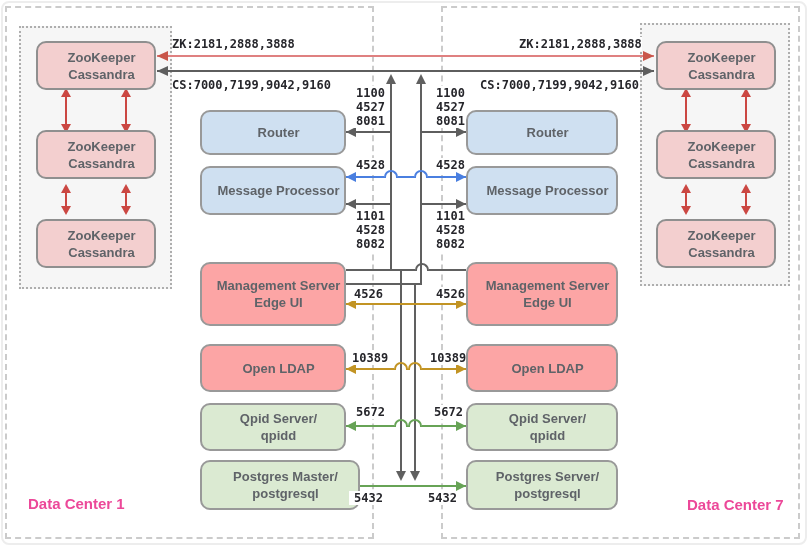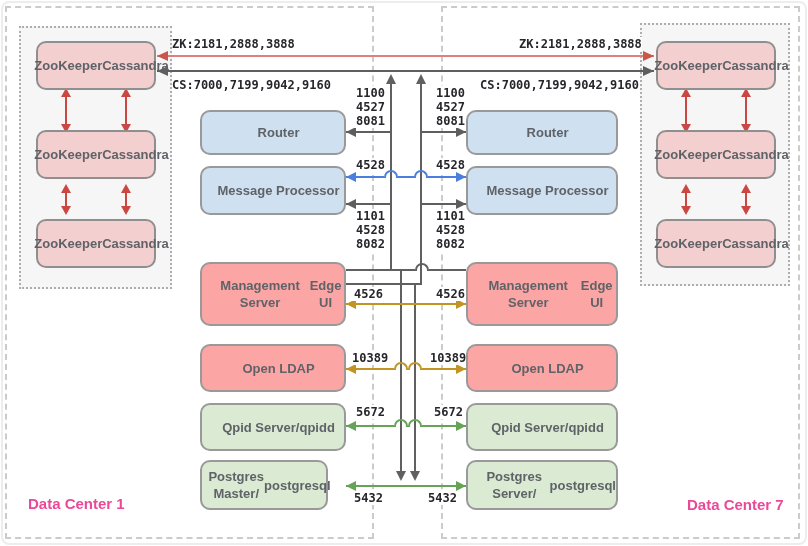--- a/index.html
+++ b/index.html
@@ -2,21 +2,21 @@
 <html><head>
 <meta charset="utf-8">
 <style>
   html,body{margin:0;padding:0;background:#fff;}
   .canvas{position:relative;width:808px;height:546px;background:#fff;overflow:hidden;
           font-family:"Liberation Sans",sans-serif;}
   .frame{position:absolute;left:1px;top:1px;right:1px;bottom:1px;border:2px solid #ededed;border-radius:8px;}
   .dcrect{position:absolute;border:2px dashed #cbcbcb;box-sizing:border-box;}
   .cluster{position:absolute;border:2px dotted #aeaeae;background:#f6f6f6;box-sizing:border-box;}
   .node{position:absolute;border:2px solid #999;border-radius:10px;box-sizing:border-box;
-        display:flex;flex-direction:row;align-items:center;justify-content:center;
+        display:flex;flex-direction:column;align-items:center;justify-content:center;
         font-weight:bold;font-size:13px;line-height:17px;color:#5f6368;text-align:center;padding-left:11px;}
   .pink{background:#f3cfcf;border-color:#8f8f8f;}
   .blue{background:#cfe0f1;}
   .tan{background:#fca5a5;}
   .green{background:#dbead2;}
   .seg{position:absolute;height:2px;}
   .vln{position:absolute;width:2px;background:#606060;}
   .ah{position:absolute;width:0;height:0;border-style:solid;}
   .hump{position:absolute;width:14px;height:8px;border:2px solid #606060;border-bottom:none;
         border-radius:8px 8px 0 0;box-sizing:border-box;background:transparent;}
@@ -161,21 +161,21 @@
     <div>Management Server</div>
     <div>Edge UI</div>
   </div>
   <div class="node tan" style="left:200px;top:344px;width:146px;height:48px;">
     <div>Open LDAP</div>
   </div>
   <div class="node green" style="left:200px;top:403px;width:146px;height:48px;">
     <div>Qpid Server/</div>
     <div>qpidd</div>
   </div>
-  <div class="node green" style="left:200px;top:460px;width:128px;height:50px;text-align:center;">
+  <div class="node green" style="left:200px;top:460px;width:160px;height:50px;text-align:center;">
     <div>Postgres Master/</div>
     <div>postgresql</div>
   </div>
 
   <div class="node blue" style="left:466px;top:110px;width:152px;height:45px;">
     <div>Router</div>
   </div>
   <div class="node blue" style="left:466px;top:166px;width:152px;height:49px;">
     <div>Message Processor</div>
   </div>

